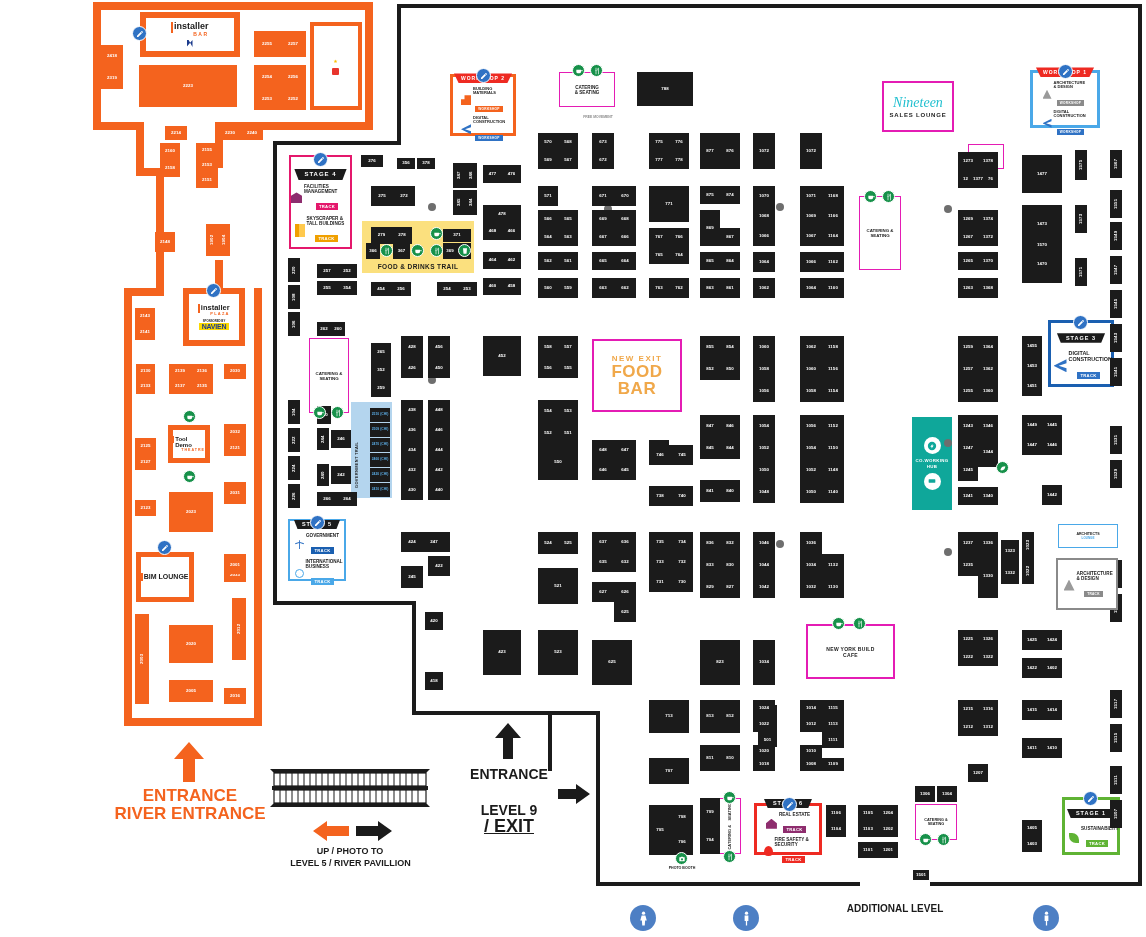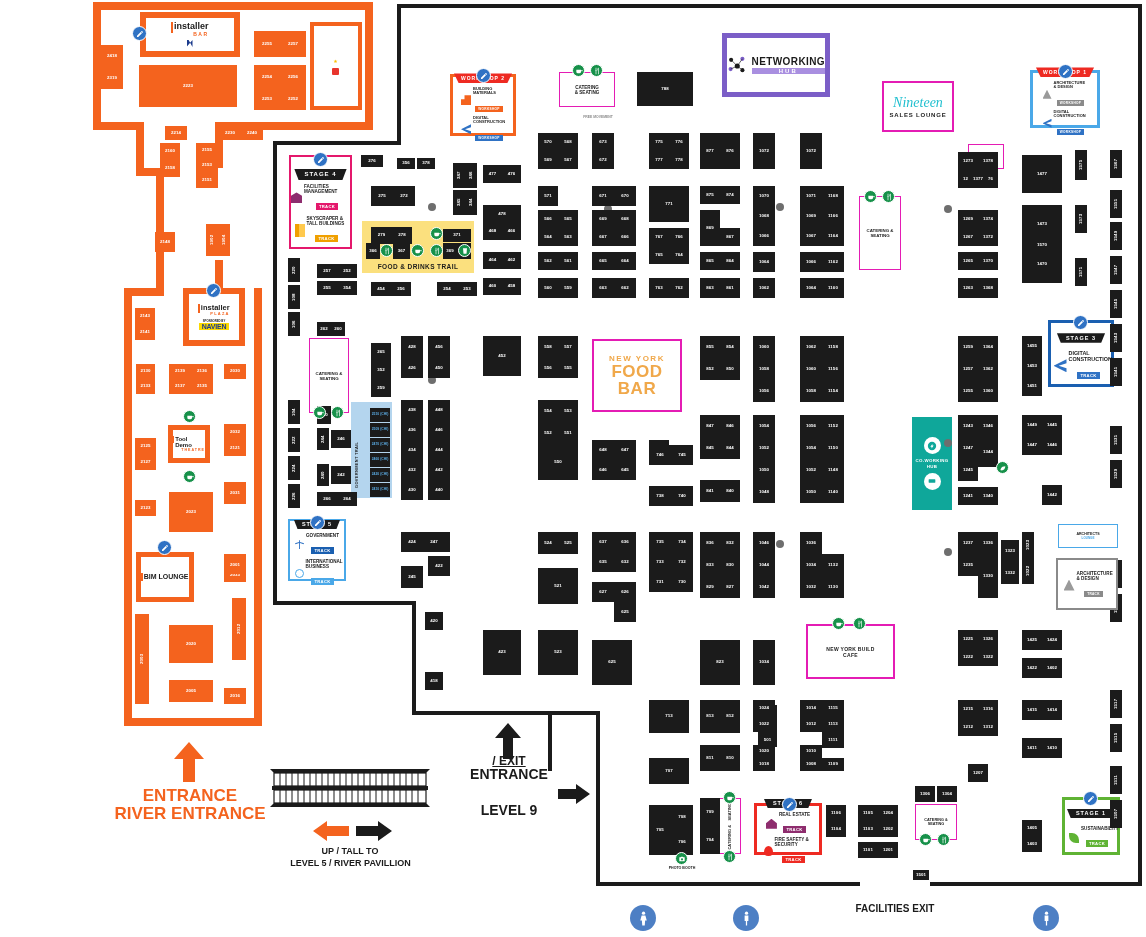--- a/index.html
+++ b/index.html
@@ -455,42 +455,28 @@
         <div class="track-chip" style="background:#2f72c4;display:inline-block;font-size:3.2px;">WORKSHOP</div>
       </div>
     </div>
   </div>
   <div class="pin" style="left:476px; top:68px;">
     <svg viewBox="0 0 24 24">
         <path fill="#fff" d="M3 17.25V21h3.75L17.8 9.94l-3.75-3.75L3 17.25zM20.7 7.04a1 1 0 0 0 0-1.41l-2.34-2.34a1 1 0 0 0-1.41 0l-1.83 1.83 3.75 3.75 1.83-1.83z"></path>
       </svg>
   </div>
 
-  <div class="abs" style="left:722px; top:33px; width:108px; height:64px; background:#fff; border:5px solid #7b5ec7; display:flex; align-items:center; justify-content:center; gap:4px;">
-    <svg viewBox="0 0 40 40" width="24" height="24">
-      <circle cx="8" cy="10" r="4" fill="#1b1b1b"></circle>
-        <circle cx="30" cy="8" r="4" fill="#7b5ec7"></circle>
-      <circle cx="20" cy="22" r="5" fill="#1b1b1b"></circle>
-        <circle cx="7" cy="28" r="4" fill="#7b5ec7"></circle>
-      <circle cx="30" cy="30" r="4" fill="#1b1b1b"></circle>
-      <path d="M8 10L20 22M30 8L20 22M7 28L20 22M30 30L20 22" stroke="#1b1b1b" stroke-width="1.3"></path>
-    </svg>
-    <div>
-      <div style="font-size:10px;font-weight:bold;color:#1b1b1b;letter-spacing:.4px;line-height:1;">NETWORKING</div>
-      <div style="font-size:6px;font-weight:bold;color:#fff;background:#a98fe0;letter-spacing:2px;text-align:center;margin-top:1px;">HUB</div>
-    </div>
-  </div>
 
   <div class="abs" style="left:882px; top:81px; width:72px; height:51px; background:#fff; border:2.5px solid #e41cb4; display:flex; flex-direction:column; align-items:center; justify-content:center;">
     <div style="font-family:'Liberation Serif',serif;font-style:italic;font-size:14px;color:#1fbfcf;line-height:1;">Nineteen</div>
     <div style="font-size:6px;font-weight:bold;color:#1b1b1b;letter-spacing:.8px;margin-top:2px;">SALES LOUNGE</div>
   </div>
 
   <div class="abs" style="left:592px; top:339px; width:90px; height:73px; background:#fff; border:2.5px solid #e41cb4; display:flex; flex-direction:column; align-items:center; justify-content:center;">
-    <div style="font-size:8px;font-weight:bold;color:#f0a84a;letter-spacing:1.5px;">NEW YORK</div>
+    <div style="font-size:8px;font-weight:bold;color:#f0a84a;letter-spacing:1.5px;">NEW EXIT</div>
     <div style="font-size:17px;font-weight:bold;color:#f0a84a;letter-spacing:.5px;line-height:1;">FOOD</div>
     <div style="font-size:17px;font-weight:bold;color:#f0a84a;letter-spacing:.5px;line-height:1;">BAR</div>
   </div>
 
   <div class="abs" style="left:806px; top:624px; width:89px; height:55px; background:#fff; border:2.5px solid #e41cb4; display:flex; flex-direction:column; align-items:center; justify-content:center;">
     <div style="font-size:5px;font-weight:bold;color:#1b1b1b;letter-spacing:.3px;">NEW YORK BUILD</div>
     <div style="font-size:5px;font-weight:bold;color:#1b1b1b;letter-spacing:.3px;">CAFE</div>
   </div>
   <div class="amenity" style="left:832px; top:617px;">
     <svg viewBox="0 0 24 24">
@@ -1058,21 +1044,21 @@
         <circle cx="12" cy="3.5" r="2.6"></circle>
         <path d="M9 7h6v9h-2v7h-2v-7H9z"></path>
       </svg>
   </div>
   <div class="restroom" style="left:1033px; top:905px;">
     <svg viewBox="0 0 24 24">
         <circle cx="12" cy="3.5" r="2.6"></circle>
         <path d="M9 7h6v9h-2v7h-2v-7H9z"></path>
       </svg>
   </div>
-  <div class="maptext" style="left:840px; top:903px; width:110px; font-size:10px;">FACILITIES EXIT</div>
+  <div class="maptext" style="left:840px; top:903px; width:110px; font-size:10px;">ADDITIONAL LEVEL</div>
 
   <svg class="arrow" style="left:173px; top:742px; width:32px; height:40px;" viewBox="0 0 32 40">
     <path d="M16 0L31 17h-9v23h-12V17H1z" fill="#f4631e"></path>
   </svg>
   <div class="maptext t-orange" style="left:110px; top:786px; width:160px; font-size:17px;">ENTRANCE</div>
   <div class="maptext t-orange" style="left:98px; top:804px; width:184px; font-size:17px;">RIVER ENTRANCE</div>
 
   <svg class="escalator" style="left:268px; top:765px; width:164px; height:48px;" viewBox="0 0 164 48">
     <path d="M2 4 L162 4 L158 8 L6 8 Z" fill="#1b1b1b"></path>
     <rect x="6" y="8" width="152" height="13" fill="#fff" stroke="#1b1b1b" stroke-width="1.2"></rect>
@@ -1131,28 +1117,28 @@
         <line x1="150" y1="25" x2="150" y2="38"></line>
     </g>
     <path d="M2 42 L162 42 L158 38 L6 38 Z" fill="#1b1b1b"></path>
   </svg>
   <svg class="arrow" style="left:313px; top:820px; width:36px; height:22px;" viewBox="0 0 36 22">
     <path d="M0 11L14 1v5h22v10H14v5z" fill="#f4631e"></path>
   </svg>
   <svg class="arrow" style="left:356px; top:820px; width:36px; height:22px;" viewBox="0 0 36 22">
     <path d="M36 11L22 1v5H0v10h22v5z" fill="#1b1b1b"></path>
   </svg>
-  <div class="maptext" style="left:280px; top:846px; width:140px; font-size:9px;">UP / TALL TO</div>
+  <div class="maptext" style="left:280px; top:846px; width:140px; font-size:9px;">UP / PHOTO TO</div>
   <div class="maptext" style="left:268px; top:858px; width:165px; font-size:9px;">LEVEL 5 / RIVER PAVILLION</div>
 
   <svg class="arrow" style="left:494px; top:723px; width:28px; height:36px;" viewBox="0 0 28 36">
     <path d="M14 0L27 15h-8v21h-10V15H1z" fill="#1b1b1b"></path>
   </svg>
   <div class="maptext" style="left:457px; top:766px; width:104px; font-size:14px;">ENTRANCE</div>
-  <div class="maptext" style="left:457px; top:755px; width:104px; font-size:12px;text-decoration:underline;">/ EXIT</div>
+  <div class="maptext" style="left:457px; top:816px; width:104px; font-size:18px;text-decoration:underline;">/ EXIT</div>
   <div class="maptext" style="left:457px; top:802px; width:104px; font-size:14px;">LEVEL 9</div>
   <svg class="arrow" style="left:558px; top:783px; width:32px; height:22px;" viewBox="0 0 32 22">
     <path d="M32 11L18 1v5H0v10h18v5z" fill="#1b1b1b"></path>
   </svg>
 
   <div class="booth" style="left:826px; top:805px; width:20px; height:16px;">1106</div>
   <div class="booth" style="left:913px; top:870px; width:16px; height:10px;">1501</div>
 
 </div>
 

